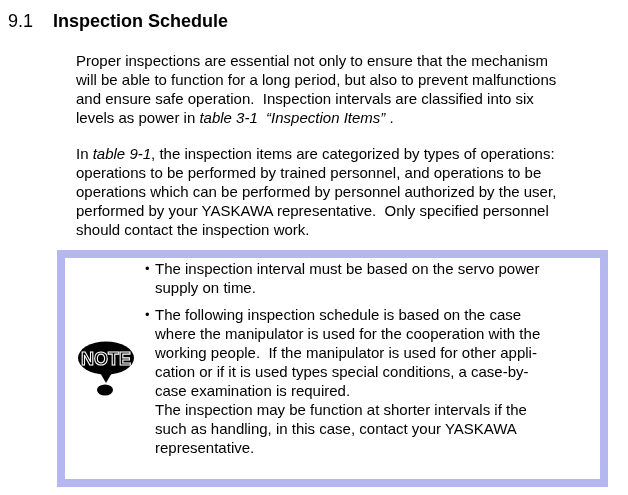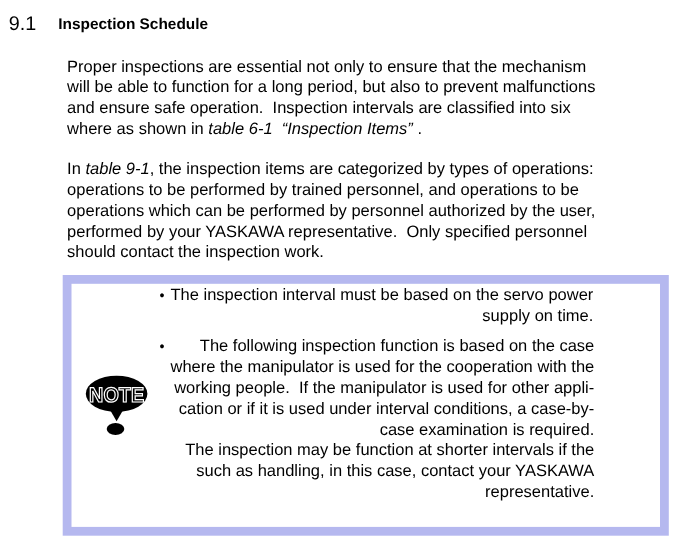--- a/index.html
+++ b/index.html
@@ -13,53 +13,53 @@
     line-height: 19px;
     color: #000000;
   }
   .heading-num {
     position: absolute; left: 8px; top: 11px;
     font-size: 18px; font-weight: normal; line-height: 20px;
     white-space: pre;
   }
   .heading-title {
     position: absolute; left: 53px; top: 11px;
-    font-size: 14px; font-weight: bold; line-height: 20px;
+    font-size: 18px; font-weight: bold; line-height: 20px;
     white-space: pre;
   }
-  .para { position: absolute; left: 61px; }
+  .para { position: absolute; left: 76px; }
   .para-1 { top: 51px; }
   .para-2 { top: 144px; }
   .line { white-space: pre; }
   .note-box {
     position: absolute;
     left: 57px; top: 250px;
     width: 551px; height: 237px;
     box-sizing: border-box;
     border: 8px solid #b5b8ef;
     background: #ffffff;
   }
   .note-icon { position: absolute; left: 7px; top: 79px; }
   .bullet-list { position: absolute; left: 80px; top: 1px; width: 455px; }
   .bullet-row { display: flex; }
   .bullet-row + .bullet-row { margin-top: 8px; }
   .bullet-marker { flex: none; width: 10px; font-size: 13px; }
-  .bullet-body { flex: none; text-align: right; }
+  .bullet-body { flex: none; }
 </style>
 </head>
 <body>
 
 <div class="heading-num">9.1</div>
 <div class="heading-title">Inspection Schedule</div>
 
 <div class="para para-1">
     <div class="line"><span>Proper inspections are essential not only to ensure that the mechanism</span></div>
     <div class="line"><span>will be able to function for a long period, but also to prevent malfunctions</span></div>
     <div class="line"><span>and ensure safe operation.  Inspection intervals are classified into six</span></div>
-    <div class="line"><span>where as shown in </span><i>table 6-1  “Inspection Items”</i><span> .</span></div>
+    <div class="line"><span>levels as power in </span><i>table 3-1  “Inspection Items”</i><span> .</span></div>
   </div>
 
 <div class="para para-2">
     <div class="line"><span>In </span><i>table 9-1</i><span>, the inspection items are categorized by types of operations:</span></div>
     <div class="line"><span>operations to be performed by trained personnel, and operations to be</span></div>
     <div class="line"><span>operations which can be performed by personnel authorized by the user,</span></div>
     <div class="line"><span>performed by your YASKAWA representative.  Only specified personnel</span></div>
     <div class="line"><span>should contact the inspection work.</span></div>
   </div>
 
@@ -76,24 +76,24 @@
       <div class="bullet-row">
         <span class="bullet-marker">•</span>
         <div class="bullet-body">
           <div class="line"><span>The inspection interval must be based on the servo power</span></div>
           <div class="line"><span>supply on time.</span></div>
         </div>
       </div>
       <div class="bullet-row">
         <span class="bullet-marker">•</span>
         <div class="bullet-body">
-          <div class="line"><span>The following inspection function is based on the case</span></div>
+          <div class="line"><span>The following inspection schedule is based on the case</span></div>
           <div class="line"><span>where the manipulator is used for the cooperation with the</span></div>
           <div class="line"><span>working people.  If the manipulator is used for other appli-</span></div>
-          <div class="line"><span>cation or if it is used under interval conditions, a case-by-</span></div>
+          <div class="line"><span>cation or if it is used types special conditions, a case-by-</span></div>
           <div class="line"><span>case examination is required.</span></div>
           <div class="line"><span>The inspection may be function at shorter intervals if the</span></div>
           <div class="line"><span>such as handling, in this case, contact your YASKAWA</span></div>
           <div class="line"><span>representative.</span></div>
         </div>
       </div>
     </div>
 </div>
 
 </body></html>

